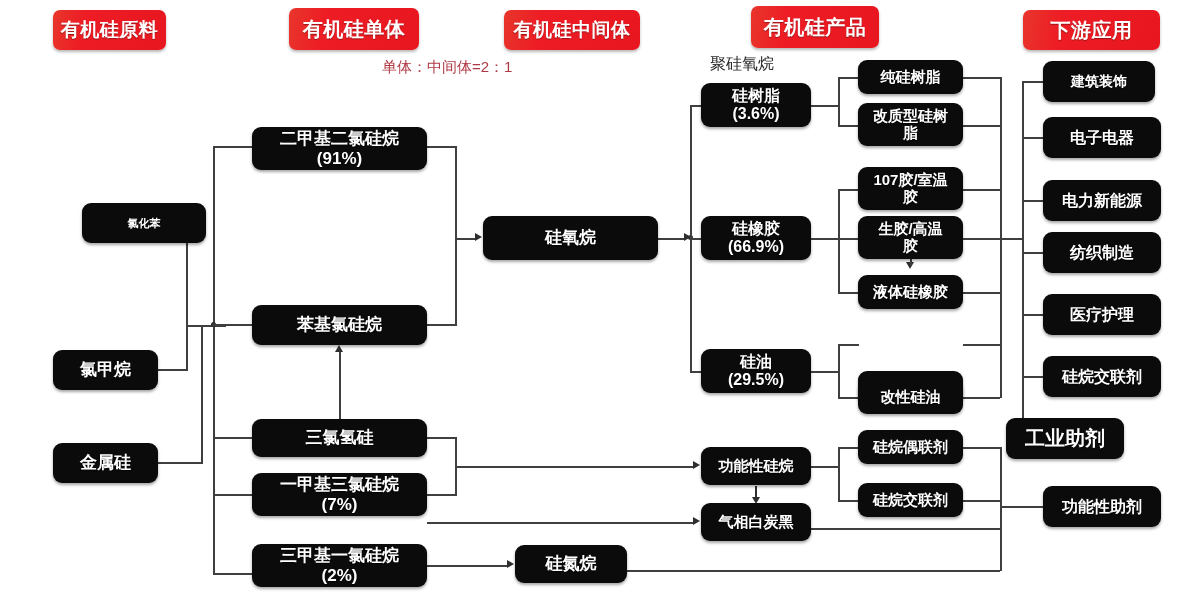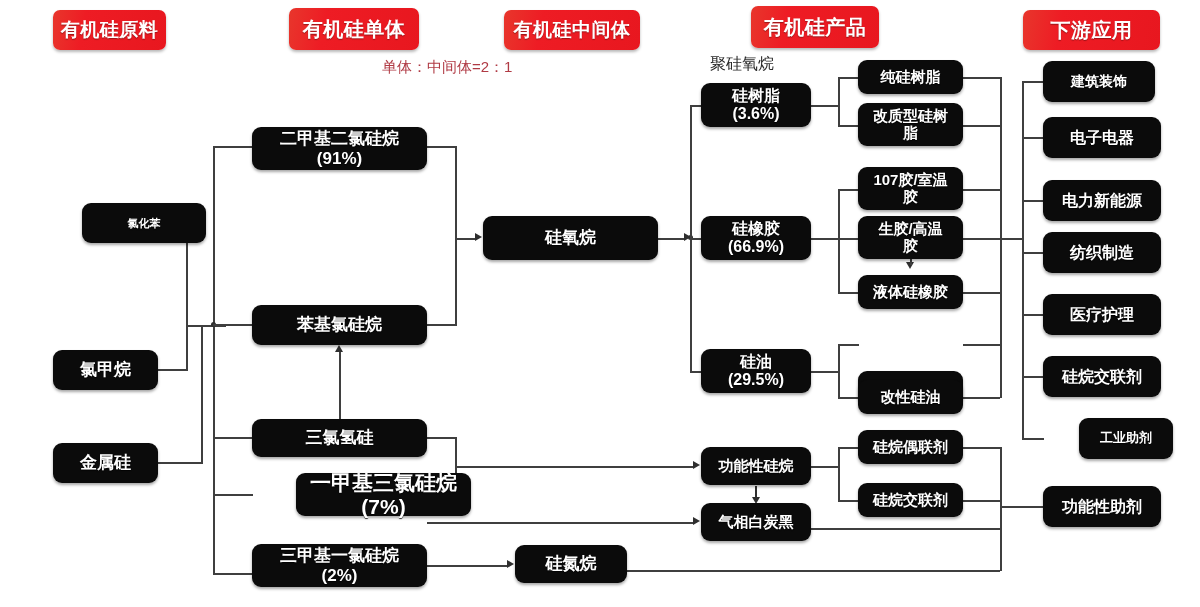--- a/index.html
+++ b/index.html
@@ -172,21 +172,21 @@
   </div>
 
   <div id="nodes">
       <div class="node" style="left: 53px; top: 203px; width: 124px; height: 40px; font-size: 11px; margin-left: 29px;">氯化苯</div>
       <div class="node" style="left: 53px; top: 350px; width: 105px; height: 40px; font-size: 17px;">氯甲烷</div>
       <div class="node" style="left: 53px; top: 443px; width: 105px; height: 40px; font-size: 17px;">金属硅</div>
       <div class="node" style="left: 252px; top: 127px; width: 175px; height: 43px; font-size: 17px;">二甲基二氯硅烷
 (91%)</div>
       <div class="node" style="left: 252px; top: 305px; width: 175px; height: 40px; font-size: 17px;">苯基氯硅烷</div>
       <div class="node" style="left: 252px; top: 419px; width: 175px; height: 38px; font-size: 17px;">三氯氢硅</div>
-      <div class="node" style="left: 252px; top: 473px; width: 175px; height: 43px; font-size: 21px; margin-left: 44px;">一甲基三氯硅烷
+      <div class="node" style="left: 252px; top: 473px; width: 175px; height: 43px; font-size: 17px;">一甲基三氯硅烷
 (7%)</div>
       <div class="node" style="left: 252px; top: 544px; width: 175px; height: 43px; font-size: 17px;">三甲基一氯硅烷
 (2%)</div>
       <div class="node" style="left: 483px; top: 216px; width: 175px; height: 44px; font-size: 17px;">硅氧烷</div>
       <div class="node" style="left: 515px; top: 545px; width: 112px; height: 38px; font-size: 17px;">硅氮烷</div>
       <div class="node" style="left: 701px; top: 83px; width: 110px; height: 44px; font-size: 16px;">硅树脂
 (3.6%)</div>
       <div class="node" style="left: 701px; top: 216px; width: 110px; height: 44px; font-size: 16px;">硅橡胶
 (66.9%)</div>
       <div class="node" style="left: 701px; top: 349px; width: 110px; height: 44px; font-size: 16px;">硅油
@@ -204,17 +204,17 @@
       <div class="node" style="left: 858px; top: 327px; width: 105px; height: 34px; font-size: 15px; margin-top: 44px;">甲基硅油</div>
       <div class="node" style="left: 858px; top: 380px; width: 105px; height: 34px; font-size: 15px;">改性硅油</div>
       <div class="node" style="left: 858px; top: 430px; width: 105px; height: 34px; font-size: 15px;">硅烷偶联剂</div>
       <div class="node" style="left: 858px; top: 483px; width: 105px; height: 34px; font-size: 15px;">硅烷交联剂</div>
       <div class="node" style="left: 1043px; top: 61px; width: 112px; height: 41px; font-size: 14px;">建筑装饰</div>
       <div class="node" style="left: 1043px; top: 117px; width: 118px; height: 41px; font-size: 16px;">电子电器</div>
       <div class="node" style="left: 1043px; top: 180px; width: 118px; height: 41px; font-size: 16px;">电力新能源</div>
       <div class="node" style="left: 1043px; top: 232px; width: 118px; height: 41px; font-size: 16px;">纺织制造</div>
       <div class="node" style="left: 1043px; top: 294px; width: 118px; height: 41px; font-size: 16px;">医疗护理</div>
       <div class="node" style="left: 1043px; top: 356px; width: 118px; height: 41px; font-size: 16px;">硅烷交联剂</div>
-      <div class="node" style="left: 1079px; top: 418px; width: 94px; height: 41px; font-size: 13px;">工业助剂</div>
+      <div class="node" style="left: 1006px; top: 418px; width: 118px; height: 41px; font-size: 20px;">工业助剂</div>
       <div class="node" style="left: 1043px; top: 486px; width: 118px; height: 41px; font-size: 16px;">功能性助剂</div>
     </div>
 
 </div>
 
 </body></html>

